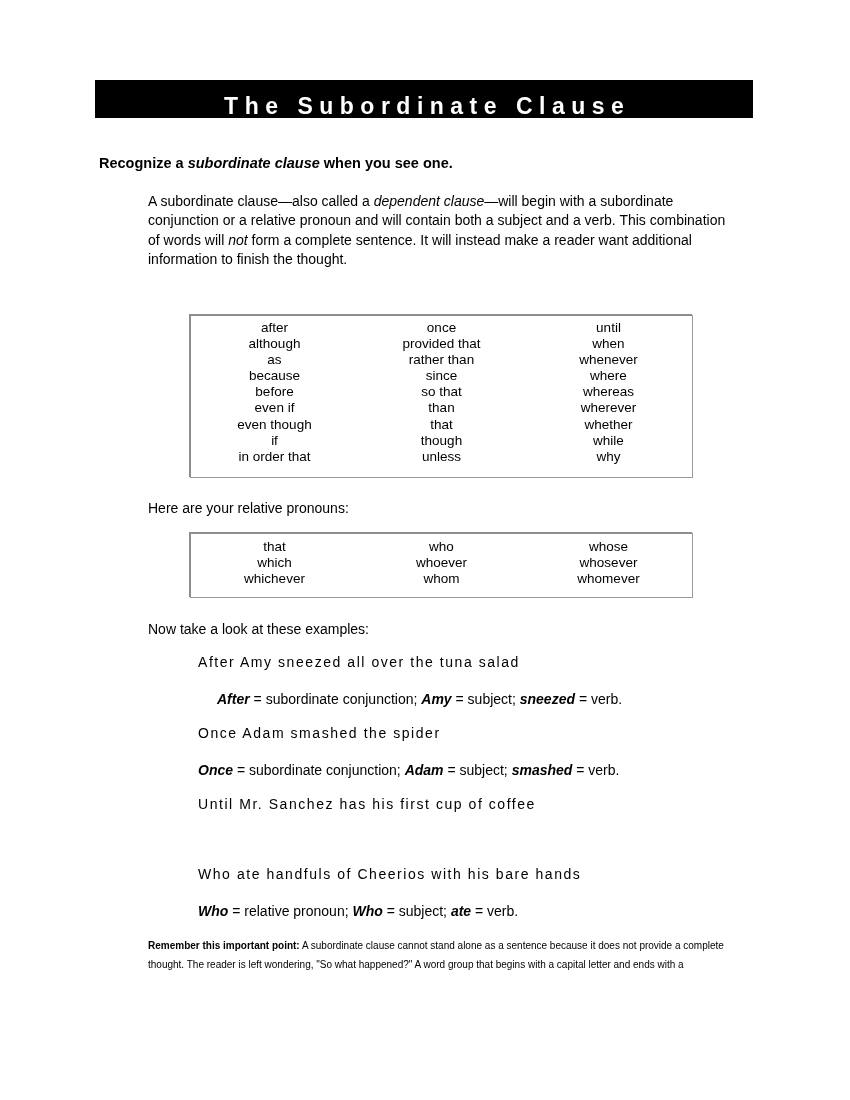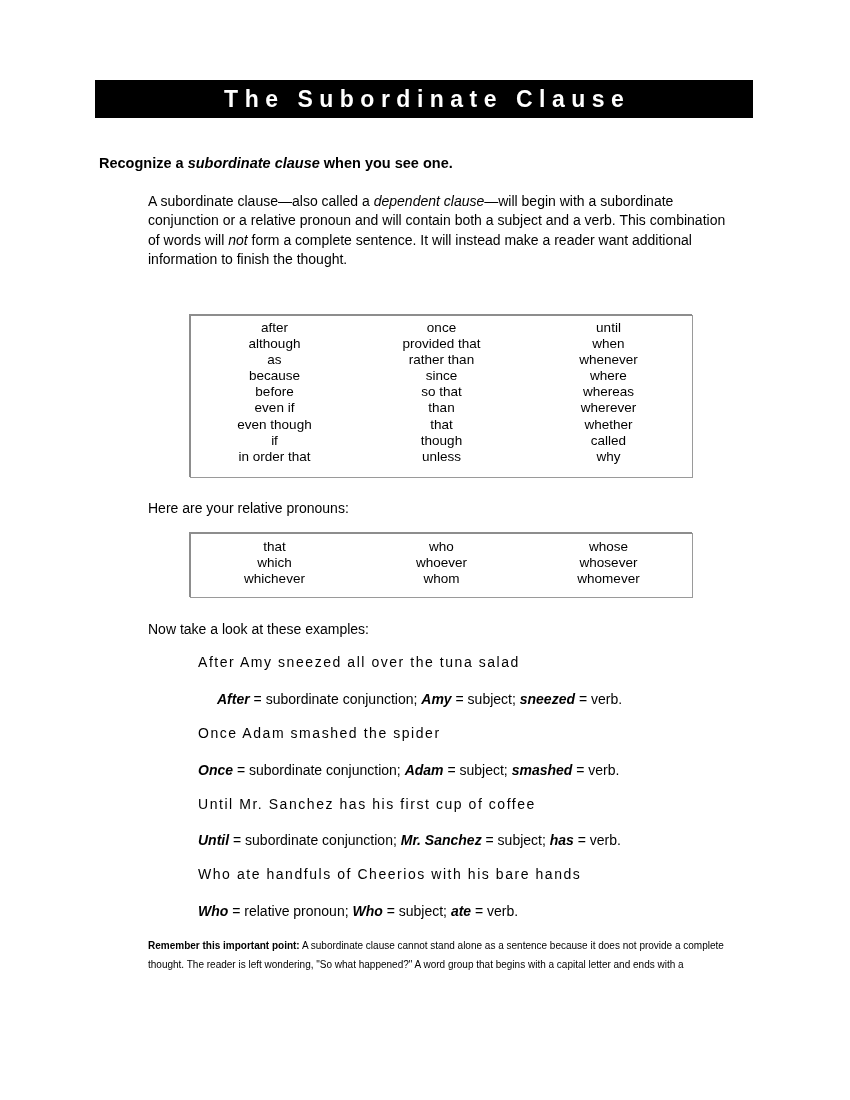--- a/index.html
+++ b/index.html
@@ -26,21 +26,21 @@
 
   
   .title-banner {
     position: absolute;
     left: 95px;
     top: 80px;
     width: 658px;
     height: 38px;
     background: #000000;
     display: flex;
-    align-items: center;
+    align-items: flex-end;
     justify-content: center;
   }
   .title-text {
     color: #ffffff;
     font-weight: bold;
     font-size: 23px;
     letter-spacing: 6.5px;
     text-indent: 6.5px;
     white-space: nowrap;
     line-height: 1;
@@ -208,21 +208,21 @@
       <div class="w">unless</div>
     </div>
     <div class="wt-col">
       <div class="w">until</div>
       <div class="w">when</div>
       <div class="w">whenever</div>
       <div class="w">where</div>
       <div class="w">whereas</div>
       <div class="w">wherever</div>
       <div class="w">whether</div>
-      <div class="w">called</div>
+      <div class="w">while</div>
       <div class="w">why</div>
     </div>
   </div>
 
   <div class="lead-line lead-pron">Here are your relative pronouns:</div>
 
   <div class="word-table wt-pronouns">
     <div class="wt-col">
       <div class="w">that</div>
       <div class="w">which</div>
@@ -246,23 +246,20 @@
   <div class="example-analysis ex1-a">
     <b>After</b><span> = subordinate conjunction; </span><b>Amy</b><span> = subject; </span><b>sneezed</b><span> = verb.</span>
   </div>
 
   <div class="example-sentence ex2-s">Once Adam smashed the spider</div>
   <div class="example-analysis ex2-a">
     <b>Once</b><span> = subordinate conjunction; </span><b>Adam</b><span> = subject; </span><b>smashed</b><span> = verb.</span>
   </div>
 
   <div class="example-sentence ex3-s">Until Mr. Sanchez has his first cup of coffee</div>
-  <div class="example-analysis ex3-a">
-    <b>Until</b><span> = subordinate conjunction; </span><b>Mr. Sanchez</b><span> = subject; </span><b>has</b><span> = verb.</span>
-  </div>
 
   <div class="example-sentence ex4-s">Who ate handfuls of Cheerios with his bare hands</div>
   <div class="example-analysis ex4-a">
     <b>Who</b><span> = relative pronoun;  </span><b>Who</b><span> = subject; </span><b>ate</b><span> = verb.</span>
   </div>
 
   <div class="closing-para">
     <b>Remember this important point:</b><span> A subordinate clause cannot stand alone as a sentence because it does not provide a complete thought. The reader is left wondering, "So what happened?" A word group that begins with a capital letter and ends with a</span>
   </div>
 

